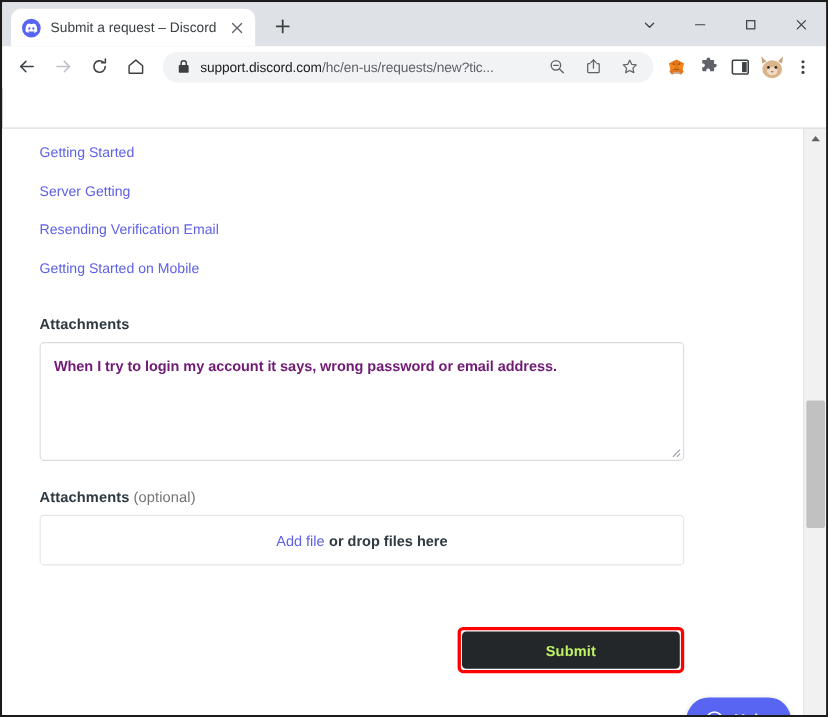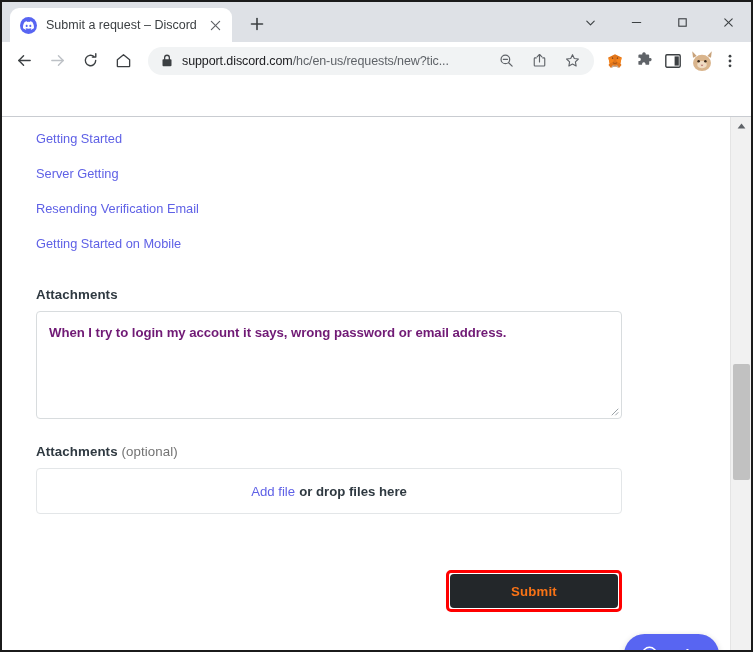--- a/index.html
+++ b/index.html
@@ -258,24 +258,24 @@
   }
 
   .submit-highlight {
     border: 3px solid #ff0000;
     border-radius: 5px;
     padding: 1px;
     line-height: 0;
   }
 
   .submit-button {
-    width: 168px;
+    width: 198px;
     height: 34px;
     background: #23272a;
-    color: #f97316;
+    color: #bef264;
     border: none;
     border-radius: 4px;
     font-family: "Liberation Sans", sans-serif;
     font-size: 13.2px;
     font-weight: bold;
     letter-spacing: 0.2px;
     cursor: pointer;
   }
 
   

